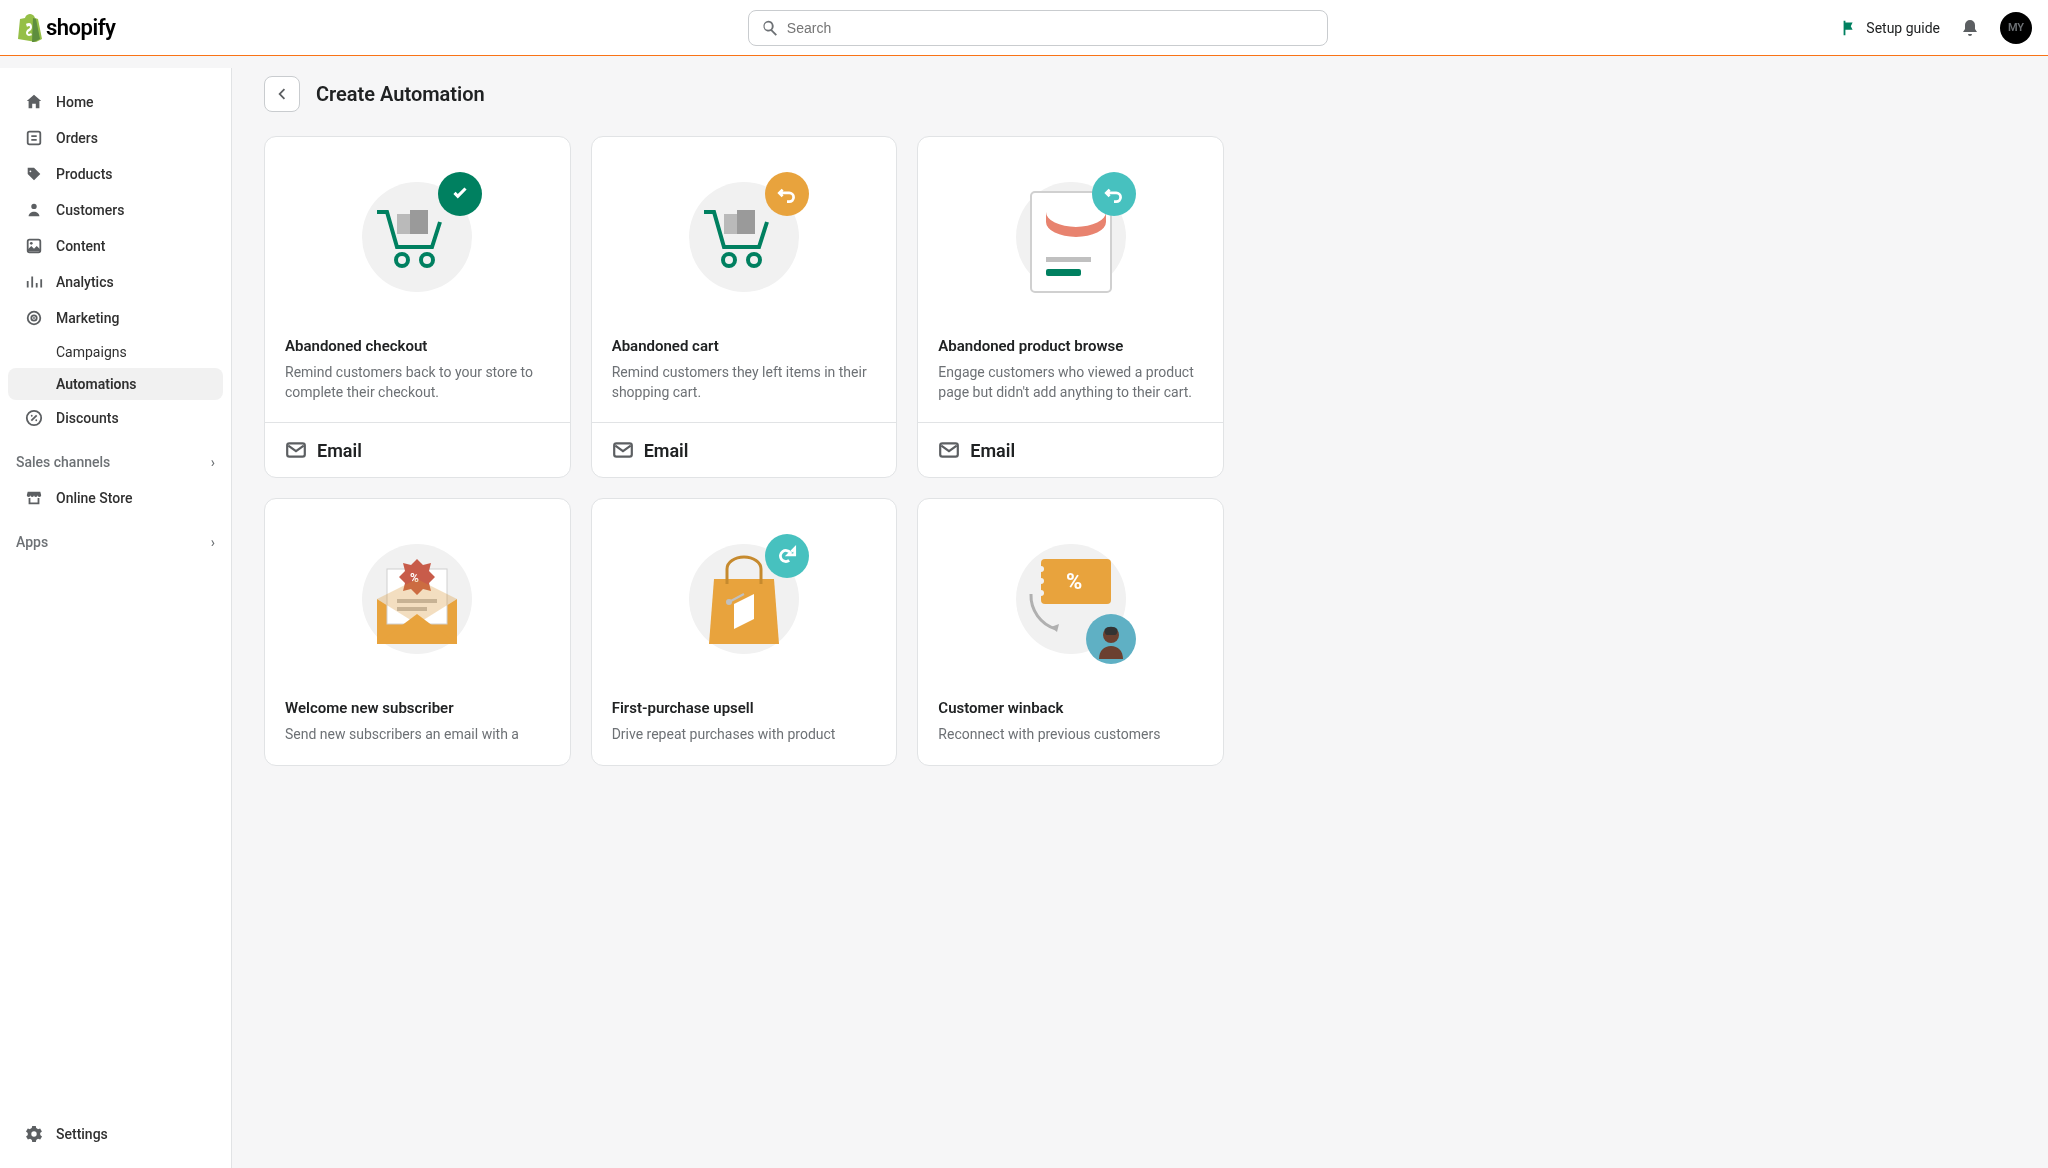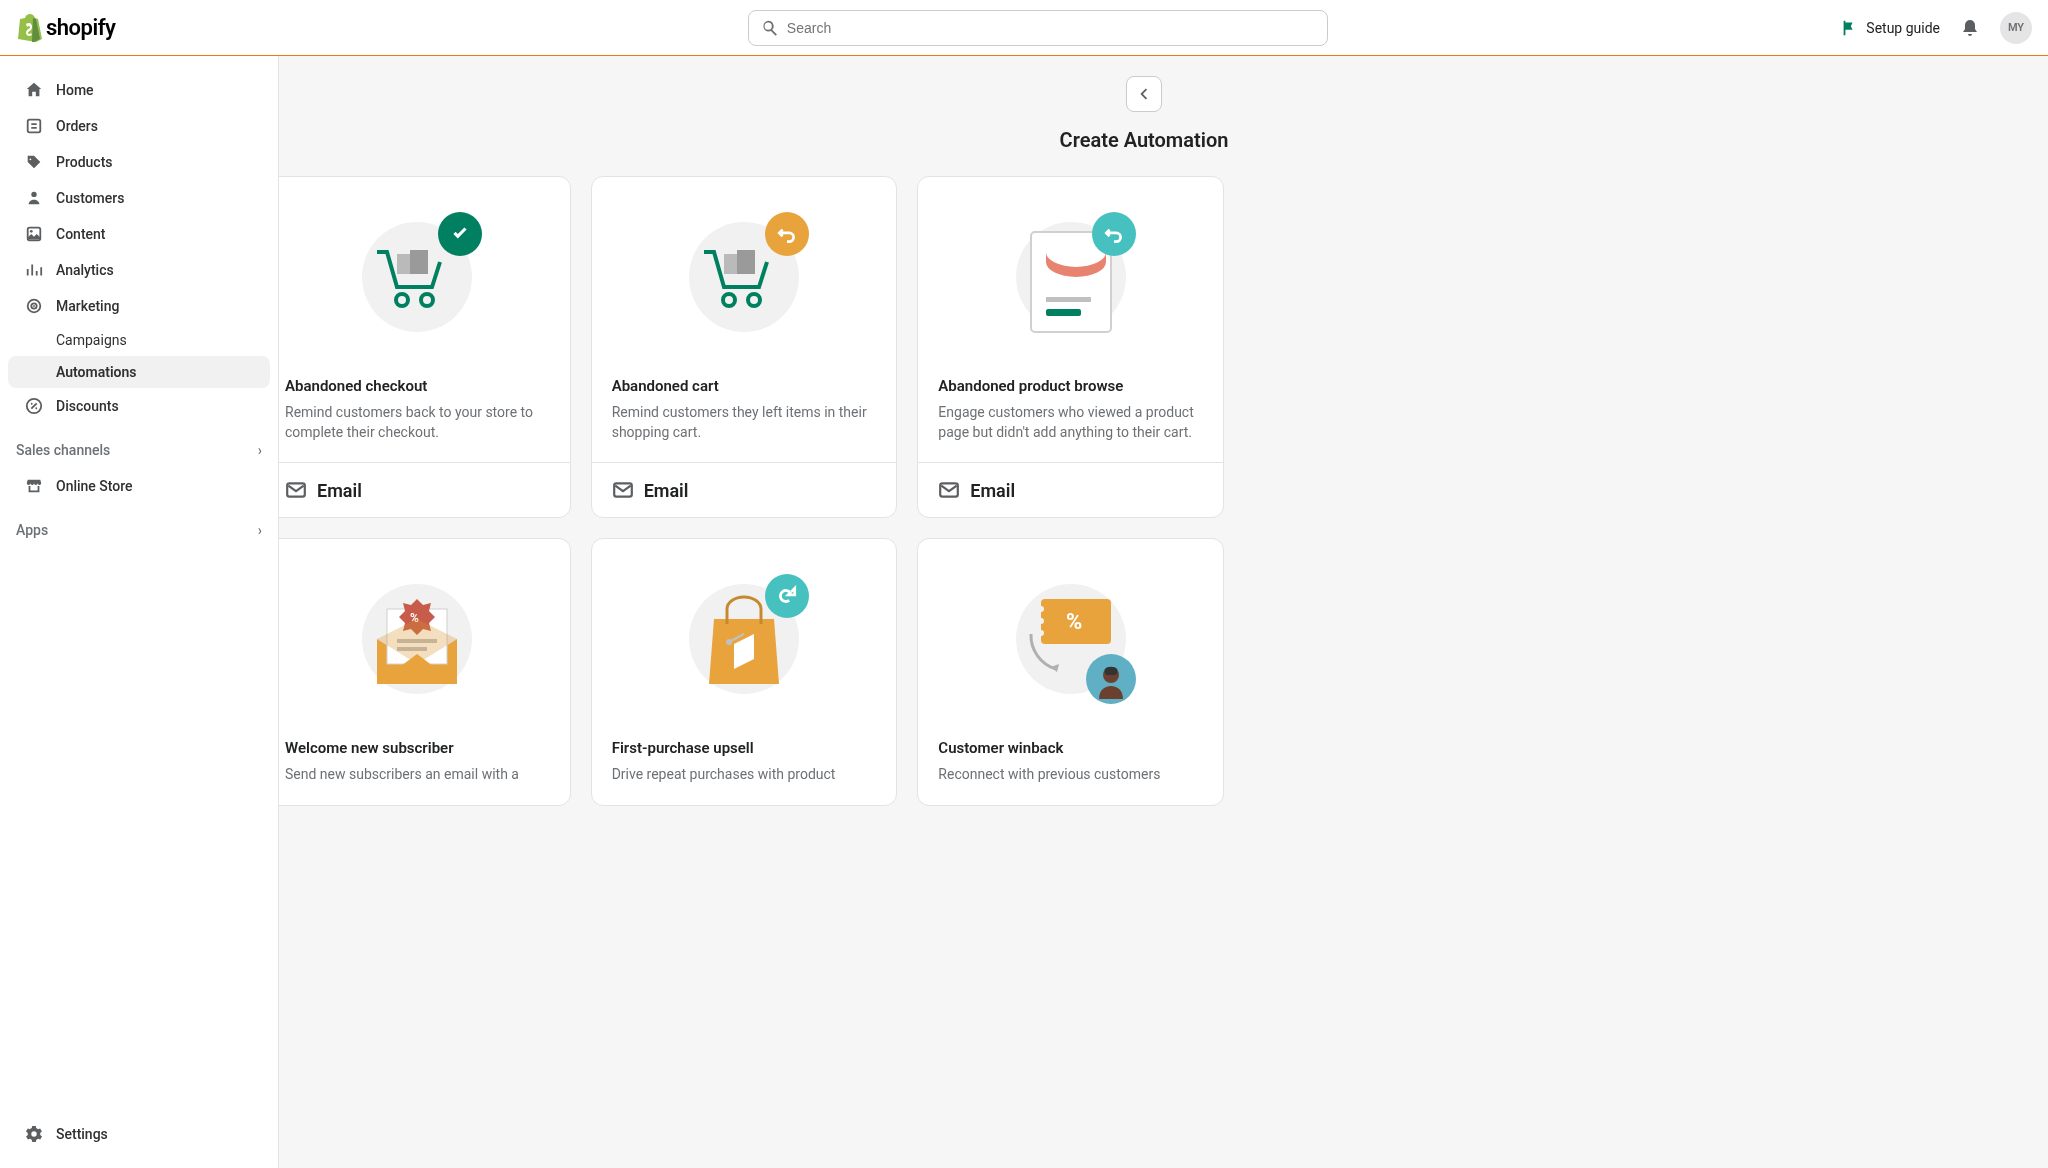--- a/index.html
+++ b/index.html
@@ -11,35 +11,35 @@
     .logo-text { font-size: 22px; font-weight: 600; color: #000; letter-spacing: -0.5px; }
     
     .search-wrap { flex: 1; display: flex; justify-content: center; margin-left: 120px; }
     .search-box { width: 580px; height: 36px; background: #fff; border: 1px solid #c9cccf; border-radius: 8px; display: flex; align-items: center; padding: 13px 12px; gap: 8px; }
     .search-box input { border: none; outline: none; flex: 1; font-size: 14px; color: #6d7175; background: transparent; }
     
     .topbar-right { display: flex; align-items: center; gap: 20px; }
     .setup-guide { display: flex; align-items: center; gap: 8px; cursor: pointer; }
     .setup-guide span { font-size: 14px; color: #202223; }
     .bell-icon { cursor: pointer; }
-    .avatar { width: 32px; height: 32px; border-radius: 50%; background: #e5e5e5; display: flex; align-items: center; justify-content: center; font-size: 11px; font-weight: 600; color: #6d7175; cursor: pointer; }
-    
-    .sidebar { position: fixed; top: 56px; left: 0; bottom: 0; width: 279px; background: #fff; border-right: 1px solid #e1e3e5; display: flex; flex-direction: column; padding: 16px 0; }
+    .avatar { width: 32px; height: 32px; border-radius: 50%; background: #000000; display: flex; align-items: center; justify-content: center; font-size: 11px; font-weight: 600; color: #6d7175; cursor: pointer; }
+    
+    .sidebar { position: fixed; top: 68px; left: 0; bottom: 0; width: 232px; background: #fff; border-right: 1px solid #e1e3e5; display: flex; flex-direction: column; padding: 16px 0; }
     .nav-item { display: flex; align-items: center; gap: 12px; padding: 8px 16px; cursor: pointer; color: #303030; font-size: 14px; font-weight: 500; border-radius: 8px; margin: 0 8px; }
     .nav-item.sub { padding-left: 48px; font-weight: 400; }
     .nav-item.active { background: #f1f1f1; font-weight: 600; }
     .nav-icon { width: 20px; height: 20px; display: flex; align-items: center; justify-content: center; }
     
     .nav-section { display: flex; align-items: flex-end; justify-content: space-between; padding: 10px 16px; color: #6d7175; font-size: 14px; font-weight: 500; cursor: pointer; margin-top: 8px; }
     .nav-section .chevron { color: #6d7175; }
     
     .sidebar-bottom { margin-top: auto; }
     
     .main { margin-left: 240px; margin-top: 56px; padding: 20px 24px; }
-    .page-header { display: flex; align-items: center; gap: 16px; margin-bottom: 24px; flex-direction: column; }
+    .page-header { display: flex; align-items: center; gap: 16px; margin-bottom: 24px; }
     .back-btn { width: 36px; height: 36px; border: 1px solid #c9cccf; border-radius: 8px; background: #fff; display: flex; align-items: center; justify-content: center; cursor: pointer; }
     .page-title { font-size: 20px; font-weight: 600; color: #202223; }
     
     .cards-grid { display: grid; grid-template-columns: repeat(3, 1fr); gap: 20px; max-width: 960px; }
     .card { background: #fff; border: 1px solid #e1e3e5; border-radius: 12px; overflow: hidden; cursor: pointer; }
     .card-illustration { height: 200px; display: flex; align-items: center; justify-content: center; padding: 20px; }
     .card-body { padding: 0 20px 20px; }
     .card-title { font-size: 15px; font-weight: 600; margin-bottom: 8px; }
     .card-desc { font-size: 14px; color: #6d7175; line-height: 1.4; }
     .card-footer { border-top: 1px solid #e1e3e5; padding: 16px 20px; display: flex; align-items: center; gap: 10px; }

